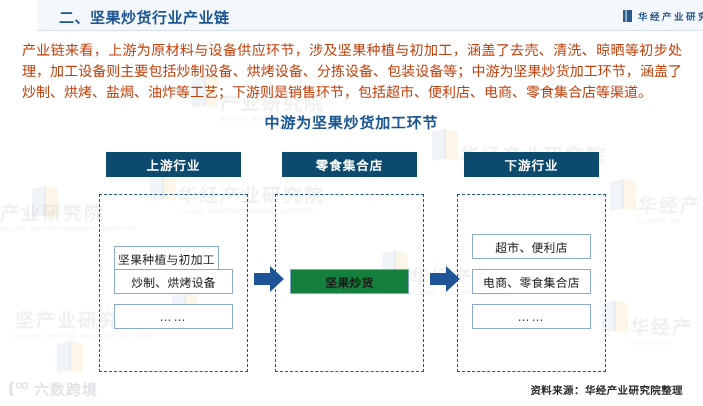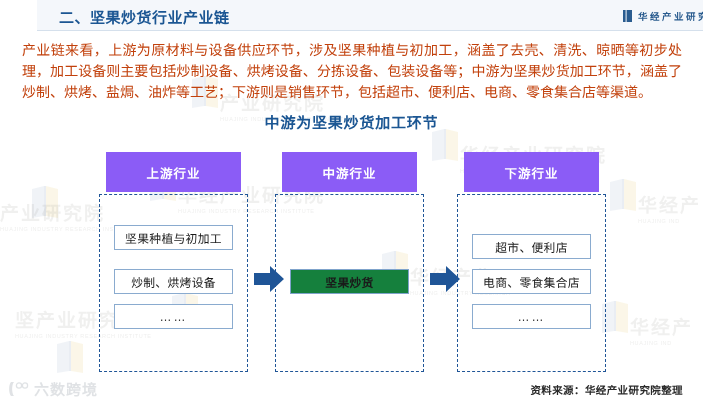--- a/index.html
+++ b/index.html
@@ -128,22 +128,22 @@
     position: absolute;
     left: 0;
     top: 0;
     width: 703px;
     height: 406px;
     z-index: 2;
   }
 
   .col-header {
     position: absolute;
-    height: 40px;
-    background: #8b5cf6;
+    height: 25px;
+    background: #0c4a6e;
     color: #ffffff;
     font-size: 12.5px;
     font-weight: 700;
     letter-spacing: 1px;
     display: flex;
     align-items: center;
     justify-content: center;
   }
 
   .col-zone {
@@ -310,29 +310,29 @@
   </div>
 
   <div class="intro">产业链来看，上游为原材料与设备供应环节，涉及坚果种植与初加工，涵盖了去壳、清洗、晾晒等初步处理，加工设备则主要包括炒制设备、烘烤设备、分拣设备、包装设备等；中游为坚果炒货加工环节，涵盖了炒制、烘烤、盐焗、油炸等工艺；下游则是销售环节，包括超市、便利店、电商、零食集合店等渠道。</div>
 
   <div class="chart-title">中游为坚果炒货加工环节</div>
 
   <div class="diagram">
 
     <div class="col-header" style="left:106px; top:152px; width:135px;">上游行业</div>
     <div class="col-zone" style="left:99px; top:194px; width:149px; height:178px;"></div>
-    <div class="node" style="left:114px; top:225px; width:119px;text-align:center;">坚果种植与初加工</div>
+    <div class="node" style="left:114px; top:246px; width:105px;text-align:center;">坚果种植与初加工</div>
     <div class="node" style="left:114px; top:269px; width:119px;">炒制、烘烤设备</div>
     <div class="node dots" style="left:114px; top:304px; width:119px;">……</div>
 
     <svg class="arrow" style="left:254px; top:266px;" viewBox="0 0 30 26">
       <path d="M0 7 L16 7 L16 0 L30 13 L16 26 L16 19 L0 19 Z" fill="#1f5597"></path>
     </svg>
 
-    <div class="col-header" style="left:282px; top:152px; width:135px;">中游行业</div>
+    <div class="col-header" style="left:282px; top:152px; width:135px;">零食集合店</div>
     <div class="col-zone" style="left:275px; top:194px; width:149px; height:178px;"></div>
     <div class="node filled" style="left:290px; top:269px; width:119px;">坚果炒货</div>
 
     <svg class="arrow" style="left:430px; top:266px;" viewBox="0 0 30 26">
       <path d="M0 7 L16 7 L16 0 L30 13 L16 26 L16 19 L0 19 Z" fill="#1f5597"></path>
     </svg>
 
     <div class="col-header" style="left:464px; top:152px; width:135px;">下游行业</div>
     <div class="col-zone" style="left:457px; top:194px; width:149px; height:178px;"></div>
     <div class="node" style="left:472px; top:269px; width:119px;">电商、零食集合店</div>

